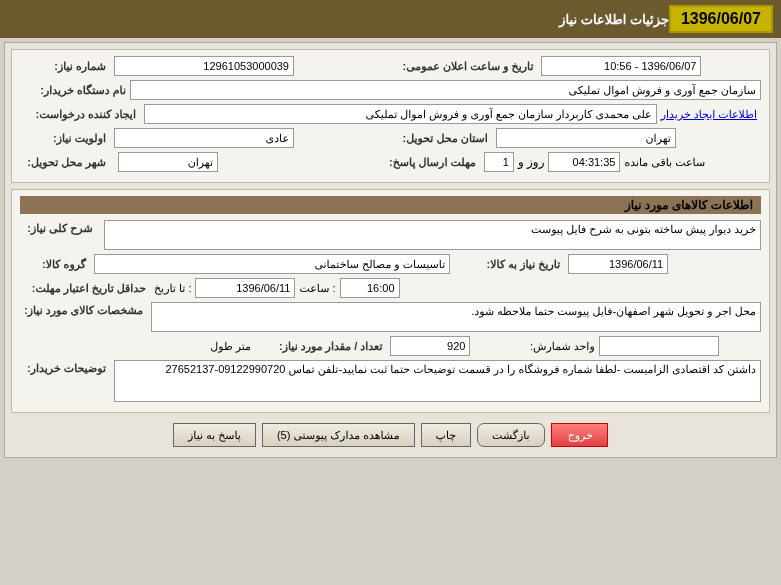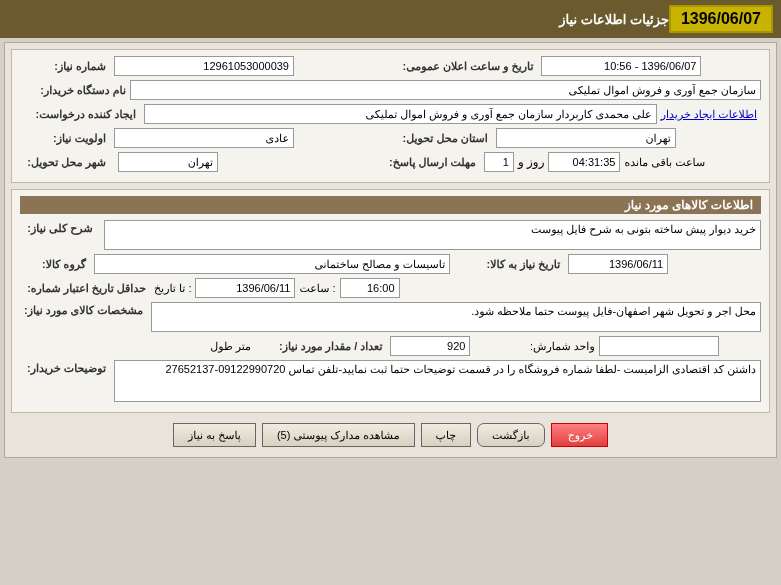--- a/index.html
+++ b/index.html
@@ -40,21 +40,21 @@
       padding: 6px;
     }
     .section {
       background: #f5f3ee;
       border: 1px solid #c0b8a8;
       margin-bottom: 6px;
       padding: 6px 8px;
     }
     .section-title {
       background: #8b7355;
-      color: #ffffff;
+      color: #000000;
       font-size: 12px;
       font-weight: bold;
       padding: 2px 8px;
       margin-bottom: 6px;
       text-align: right;
     }
     .form-row {
       display: flex;
       align-items: center;
       margin-bottom: 4px;
@@ -214,21 +214,21 @@
         <span class="form-label" style="min-width:70px;">گروه کالا:</span>
       </div>
     </div>
 
     <div class="form-row" style="gap:4px;">
       <div class="row-group" style="flex:1; justify-content:flex-end; gap:4px; align-items:center;">
         <input class="form-input" style="width: 60px;" value="16:00" readonly="">
         <span style="font-size:11px;">: ساعت</span>
         <input class="form-input" style="width: 100px;" value="1396/06/11" readonly="">
         <span style="font-size:11px;">: تا تاریخ</span>
-        <span class="form-label" style="min-width:130px;">حداقل تاریخ اعتبار شماره:</span>
+        <span class="form-label" style="min-width:130px;">حداقل تاریخ اعتبار مهلت:</span>
       </div>
     </div>
 
     <div class="form-row" style="align-items:flex-start; gap:4px;">
       <textarea class="textarea-input" rows="2" style="flex: 1 1 0%;" readonly="">محل اجر و تحویل شهر اصفهان-فایل پیوست حتما ملاحظه شود.</textarea>
       <span class="form-label" style="min-width:110px; padding-top:2px;">مشخصات کالای مورد نیاز:</span>
     </div>
 
     <div class="form-row" style="gap:4px;">
       <div class="row-group" style="flex:1; justify-content:flex-end; gap:4px; align-items:center;">

